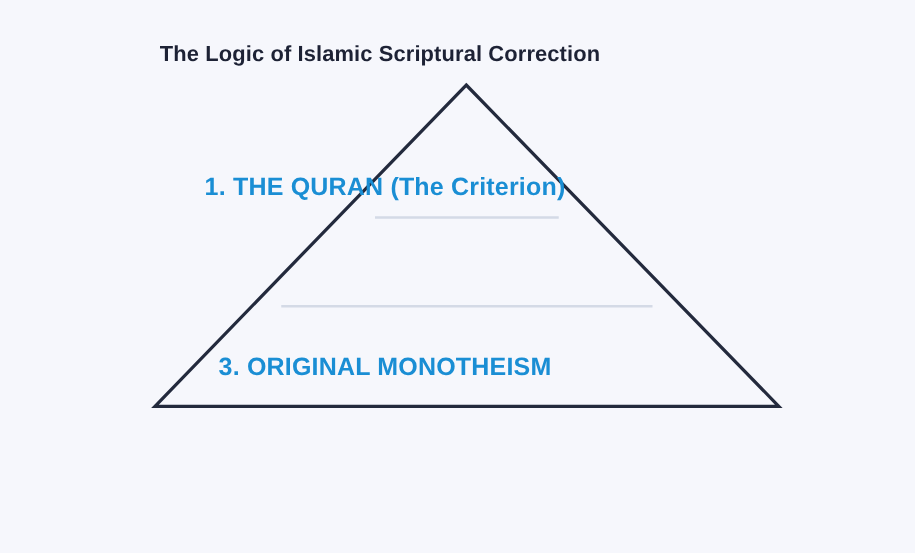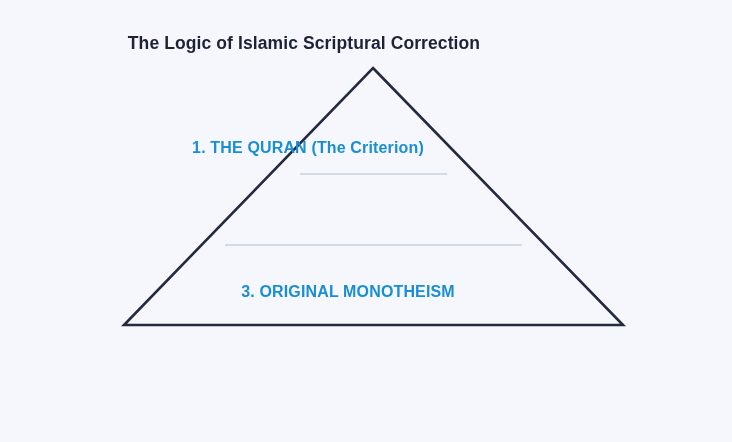--- a/index.html
+++ b/index.html
@@ -51,29 +51,29 @@
     stroke-width: 2.6;
     stroke-linejoin: miter;
   }
 
   
   .pyramid-layer-label {
     position: absolute;
     width: 616px;
     left: 0;
     text-align: center;
-    font-size: 16px;
+    font-size: 20px;
     font-weight: bold;
     color: #1a8ed4;
     letter-spacing: 0.15px;
     white-space: nowrap;
   }
   #layer-label-1 { top: 139px; }
   #layer-label-2 { top: 209px; }
-  #layer-label-3 { top: 283px; margin-left: 40px; }
+  #layer-label-3 { top: 283px; }
 
   
   .pyramid-divider {
     position: absolute;
     height: 2px;
     background: #d4dae6;
   }
   #divider-1 {
     left: 300px;
     top: 173px;

